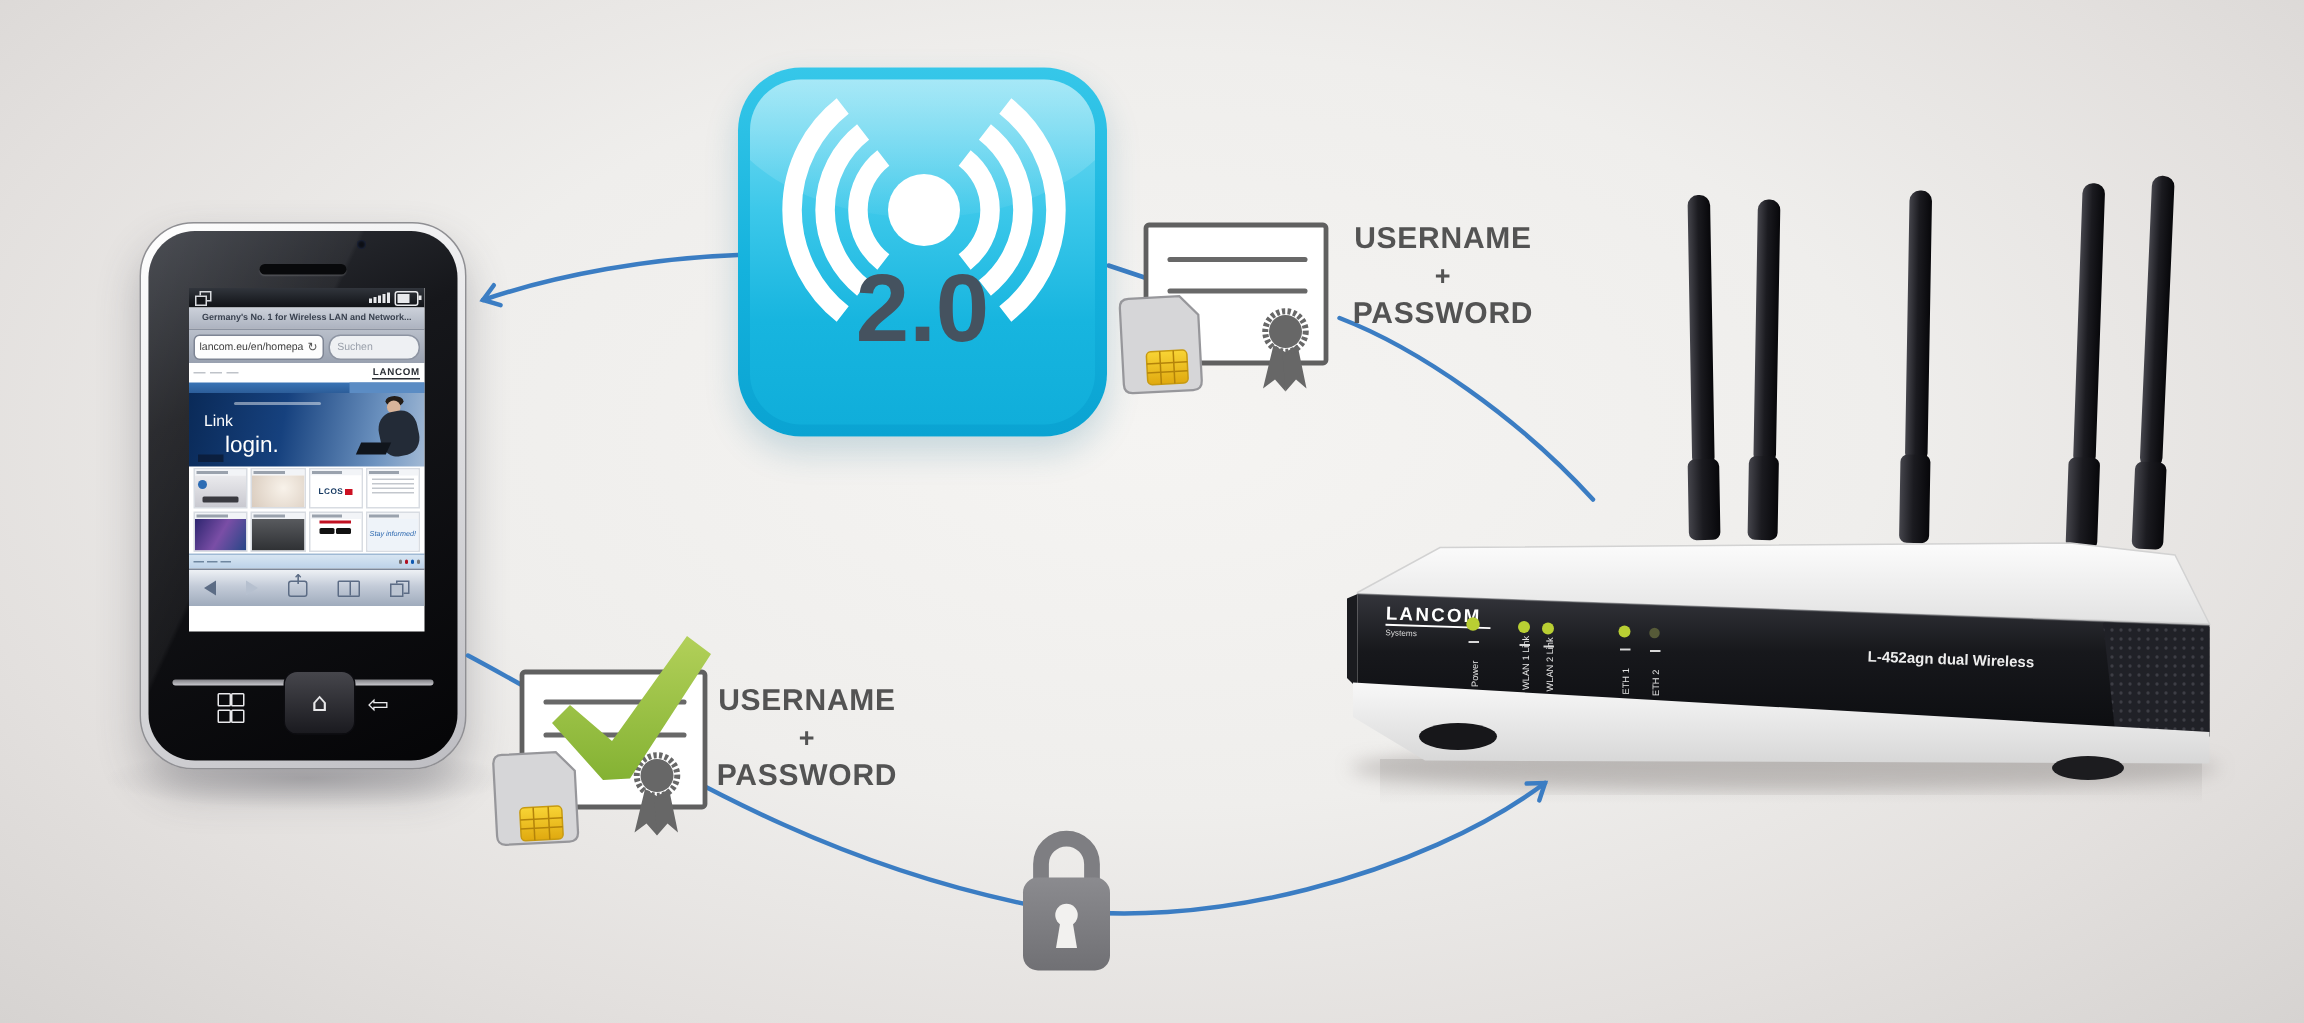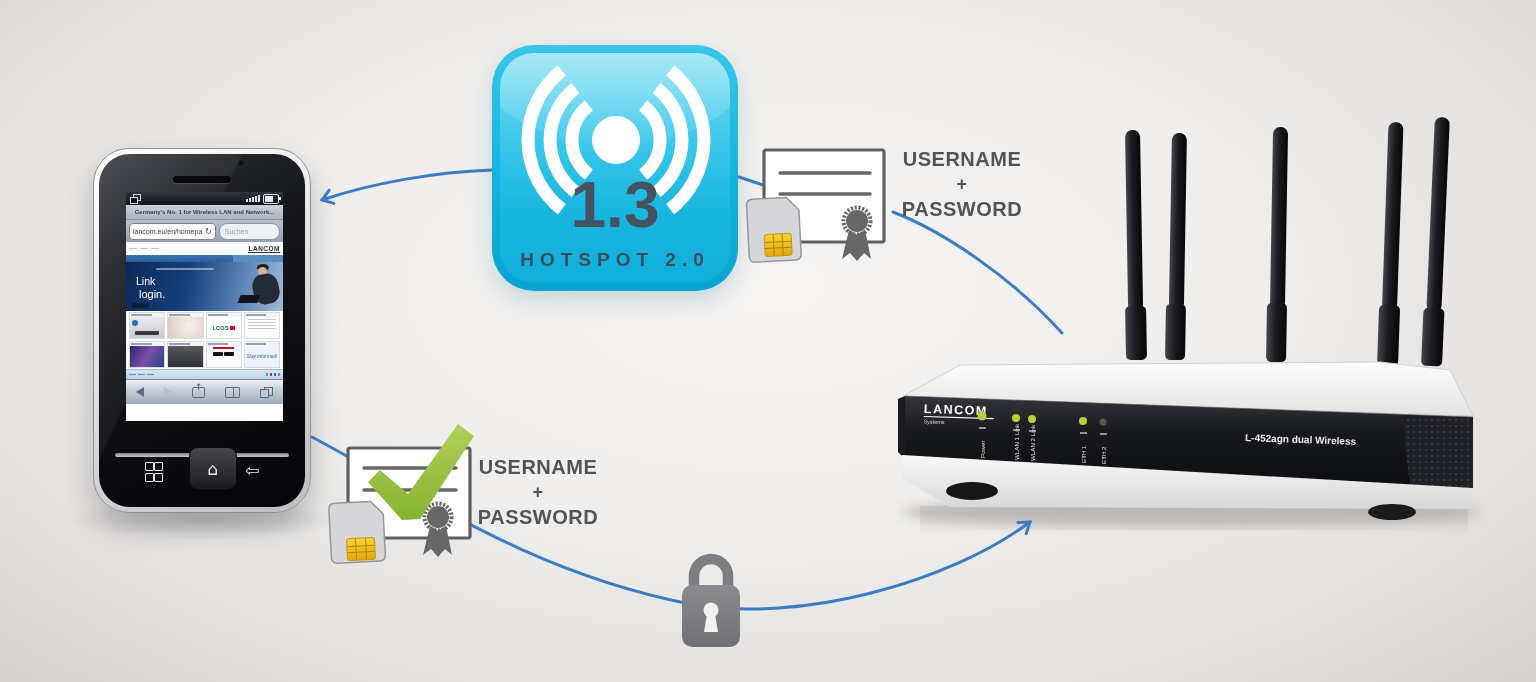--- a/index.html
+++ b/index.html
@@ -62,21 +62,21 @@
   .searchfield{flex:1;height:15px;background:#eef0f3;border:1px solid #8d94a2;border-radius:8px;
     font-size:7px;color:#9aa0ab;display:flex;align-items:center;padding:0 5px;}
   .pagehead{height:13px;display:flex;align-items:center;padding:0 3px;background:#fff;}
   .pagehead .dash{width:8px;height:1.5px;background:#bfc3c9;margin-right:3px;}
   .sitebrand{margin-left:auto;font-size:6.5px;font-weight:700;letter-spacing:.5px;color:#2b2f36;border-bottom:1px solid #2b2f36;}
   .pagenav{height:7px;background:linear-gradient(#3a74b5,#2c5d99);position:relative;}
   .pagenav:after{content:"";position:absolute;right:0;top:0;bottom:0;width:32%;background:#5b8cc4;}
   .hero{height:49px;position:relative;background:linear-gradient(100deg,#0a2a58 0%,#16417e 40%,#6d93c0 80%,#a3bad5 100%);overflow:hidden;}
   .hero .capline{position:absolute;left:30px;top:6px;width:58px;height:2px;background:rgba(255,255,255,.45);border-radius:1px;}
   .hero .h1{position:absolute;left:10px;top:13px;color:#fff;font-size:10.5px;}
-  .hero .h2{position:absolute;left:13px;top:26px;color:#fff;font-size:11px;}
+  .hero .h2{position:absolute;left:24px;top:26px;color:#fff;font-size:15px;}
   .hero .tag{position:absolute;left:6px;bottom:3px;width:17px;height:5px;background:#0b1d3a;opacity:.9;}
   .hero .head{position:absolute;right:16px;top:5px;width:9px;height:9px;border-radius:50%;background:#d8b49a;}
   .hero .hair{position:absolute;right:14px;top:2px;width:12px;height:7px;border-radius:50%;background:#241d18;}
   .hero .torso{position:absolute;right:4px;top:12px;width:26px;height:30px;border-radius:40%;background:#232b37;transform:rotate(-12deg);}
   .hero .laptop{position:absolute;right:24px;top:33px;width:20px;height:8px;background:#10151c;transform:skewX(-24deg);}
   .tiles{height:56px;display:grid;grid-template-columns:repeat(4,1fr);grid-template-rows:1fr 1fr;gap:2px;padding:1px 3px;background:#fff;}
   .tile{border:0.5px solid #d8dce2;display:flex;flex-direction:column;overflow:hidden;}
   .tile .tl{height:4px;background:#f2f4f7;position:relative;}
   .tile .tl:after{content:"";position:absolute;left:1px;top:1px;width:60%;height:1.5px;background:#9aa2ad;}
   .tile .img{flex:1;position:relative;}
@@ -380,22 +380,21 @@
           <path d="M143.1,52.3 A44,44 0 0 1 143.1,121.7"></path>
           <path d="M156.6,35 A66,66 0 0 1 156.6,139"></path>
           <path d="M170.2,17.7 A88,88 0 0 1 170.2,156.3"></path>
           <path d="M88.9,52.3 A44,44 0 0 0 88.9,121.7"></path>
           <path d="M75.4,35 A66,66 0 0 0 75.4,139"></path>
           <path d="M61.8,17.7 A88,88 0 0 0 61.8,156.3"></path>
         </g>
         <circle cx="116" cy="87" r="24" fill="#ffffff"></circle>
       </svg>
     </div>
-    <div class="big">1.3</div>
-    <div class="cap">HOTSPOT 2.0</div>
+    <div class="big">2.0</div>
   </div>
 
   <svg class="abs icon-svg" style="left:740px;top:142px;" width="152" height="130" viewBox="0 0 152 130">
     <defs>
       <linearGradient id="goldA" x1="0" y1="0" x2="0" y2="1">
         <stop offset="0" stop-color="#f8d435"></stop>
           <stop offset="1" stop-color="#e0a90f"></stop>
       </linearGradient>
     </defs>
     <rect x="24" y="8" width="120" height="92" fill="#ffffff" stroke="#606060" stroke-width="3.2" rx="2"></rect>

